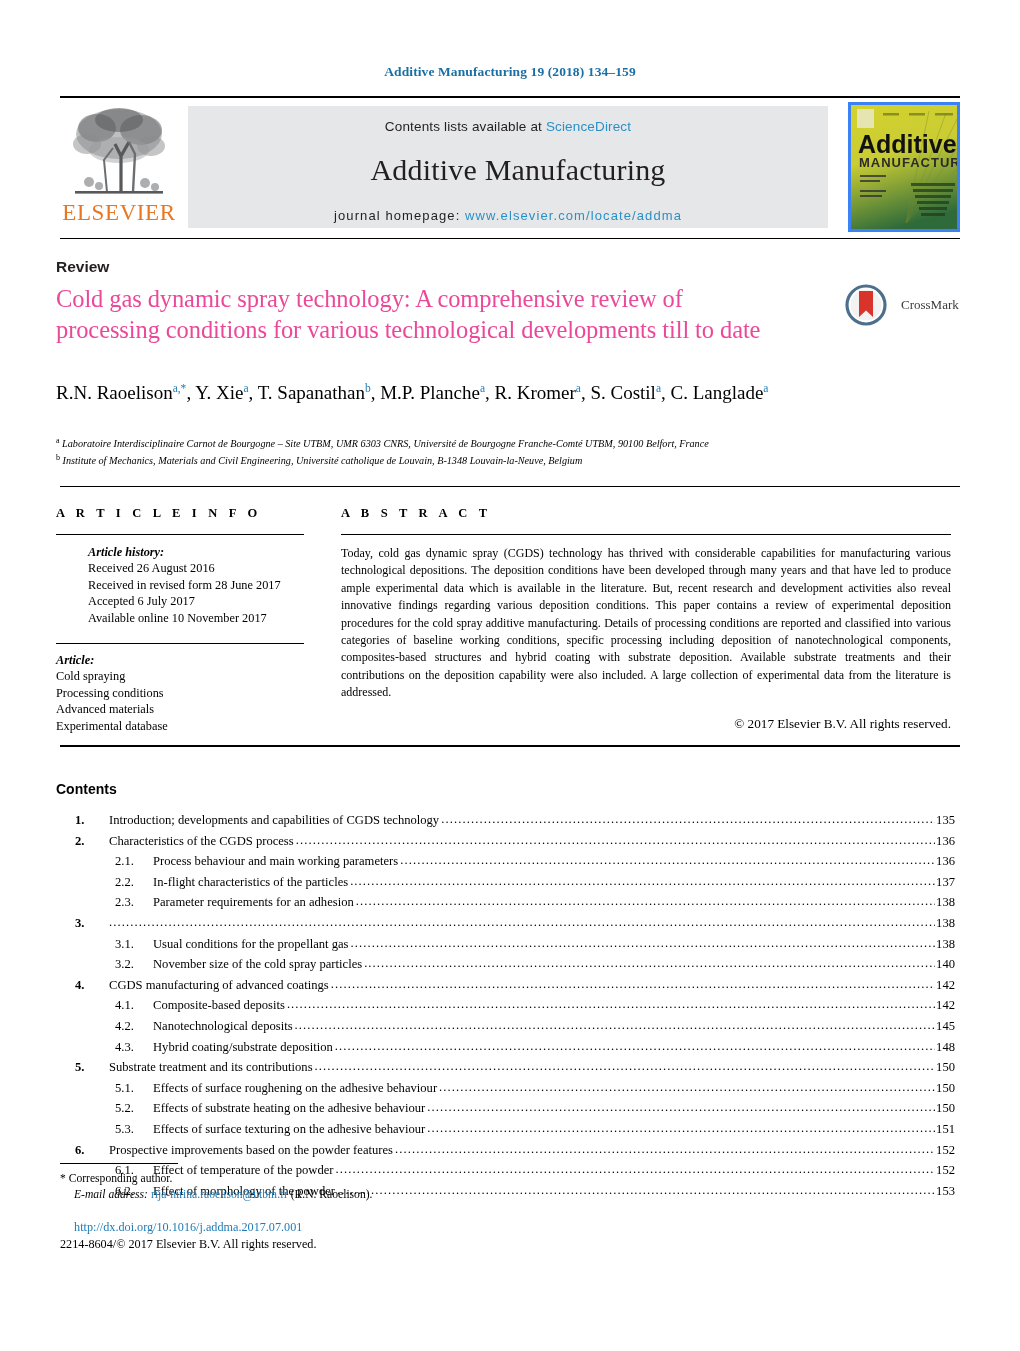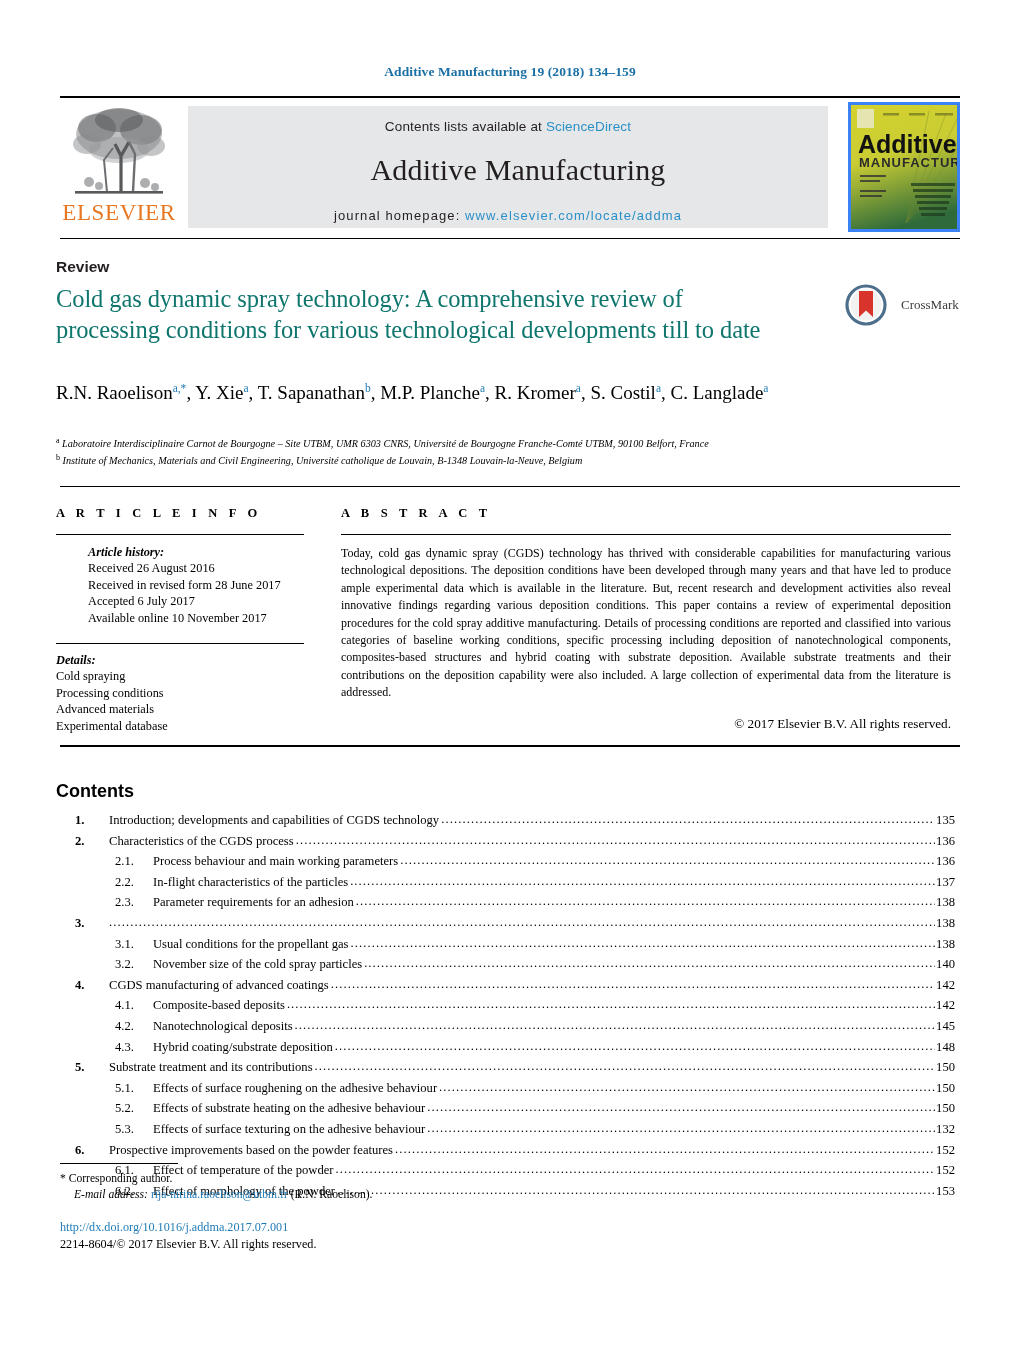--- a/index.html
+++ b/index.html
@@ -108,21 +108,21 @@
   }
   .crossmark-label {
     font-family: "Liberation Serif", serif;
     font-size: 13px; color: #3b3b3b;
   }
   .title {
     position: absolute; left: 56px; top: 283px; width: 720px;
     font-family: "Liberation Serif", serif;
     font-size: 24.5px;
     line-height: 31px;
-    color: #0f766e;
+    color: #ec4899;
     letter-spacing: -0.1px;
   }
   .authors {
     position: absolute; left: 56px; top: 375px; width: 760px;
     font-family: "Liberation Serif", serif;
     font-size: 19px; line-height: 27px; color: #000;
   }
   .authors sup { font-size: 11.5px; color: #1f7bb6; vertical-align: super; }
   .affils {
     position: absolute; left: 56px; top: 434px; width: 900px;
@@ -193,21 +193,21 @@
 
   .rule-above-contents {
     position: absolute; top: 745px; left: 60px; width: 900px;
     border-top: 2.2px solid #000;
   }
 
   
   .contents-head {
     position: absolute; left: 56px; top: 781px;
     font-family: "Liberation Sans", sans-serif;
-    font-weight: bold; font-size: 18px; color: #000;
+    font-weight: bold; font-size: 14px; color: #000;
   }
   .toc {
     position: absolute; left: 75px; top: 810px; width: 880px;
     font-family: "Liberation Serif", serif;
     font-size: 12.6px;
   }
   .toc-row {
     display: flex;
     align-items: baseline;
     line-height: 20.6px;
@@ -244,21 +244,21 @@
     line-height: 15.5px;
   }
   .corr .it { font-style: italic; }
   .corr a { color: #1f7bb6; text-decoration: none; }
   .doi {
     position: absolute; left: 60px; top: 1219px;
     font-family: "Liberation Serif", serif;
     font-size: 12.2px;
     line-height: 16.5px;
   }
-  .doi a { color: #1f7bb6; text-decoration: none; display:block; }
+  .doi a { color: #1f7bb6; text-decoration: none; display:block;text-align:center; }
   .issn { color: #000; display:block; }
 </style>
 </head>
 <body>
 
 <div class="page">
 
   <div class="runhead">Additive Manufacturing 19 (2018) 134–159</div>
 
   <div class="masthead">
@@ -371,21 +371,21 @@
     <div class="hist">
       <div class="it">Article history:</div>
       <div>Received 26 August 2016</div>
       <div>Received in revised form 28 June 2017</div>
       <div>Accepted 6 July 2017</div>
       <div>Available online 10 November 2017</div>
     </div>
     <div class="kw-block">
       <div class="hr-thin"></div>
       <div class="kwlist">
-        <div class="it">Details:</div>
+        <div class="it">Article:</div>
         <div>Cold spraying</div>
         <div>Processing conditions</div>
         <div>Advanced materials</div>
         <div>Experimental database</div>
       </div>
     </div>
   </div>
 
   <div class="abscol">
     <div class="sechead">A B S T R A C T</div>
@@ -484,21 +484,21 @@
       <div class="toc-row lvl2">
         <span class="toc-num">5.2.</span>
         <span class="toc-label">Effects of substrate heating on the adhesive behaviour</span>
         <span class="toc-dots">....................................................................................................................................................................................................................................................................</span>
         <span class="toc-page">150</span>
       </div>
       <div class="toc-row lvl2">
         <span class="toc-num">5.3.</span>
         <span class="toc-label">Effects of surface texturing on the adhesive behaviour</span>
         <span class="toc-dots">....................................................................................................................................................................................................................................................................</span>
-        <span class="toc-page">132</span>
+        <span class="toc-page">151</span>
       </div>
       <div class="toc-row lvl1">
         <span class="toc-num">6.</span>
         <span class="toc-label">Prospective improvements based on the powder features</span>
         <span class="toc-dots">....................................................................................................................................................................................................................................................................</span>
         <span class="toc-page">152</span>
       </div>
       <div class="toc-row lvl2">
         <span class="toc-num">6.1.</span>
         <span class="toc-label">Effect of temperature of the powder</span>

